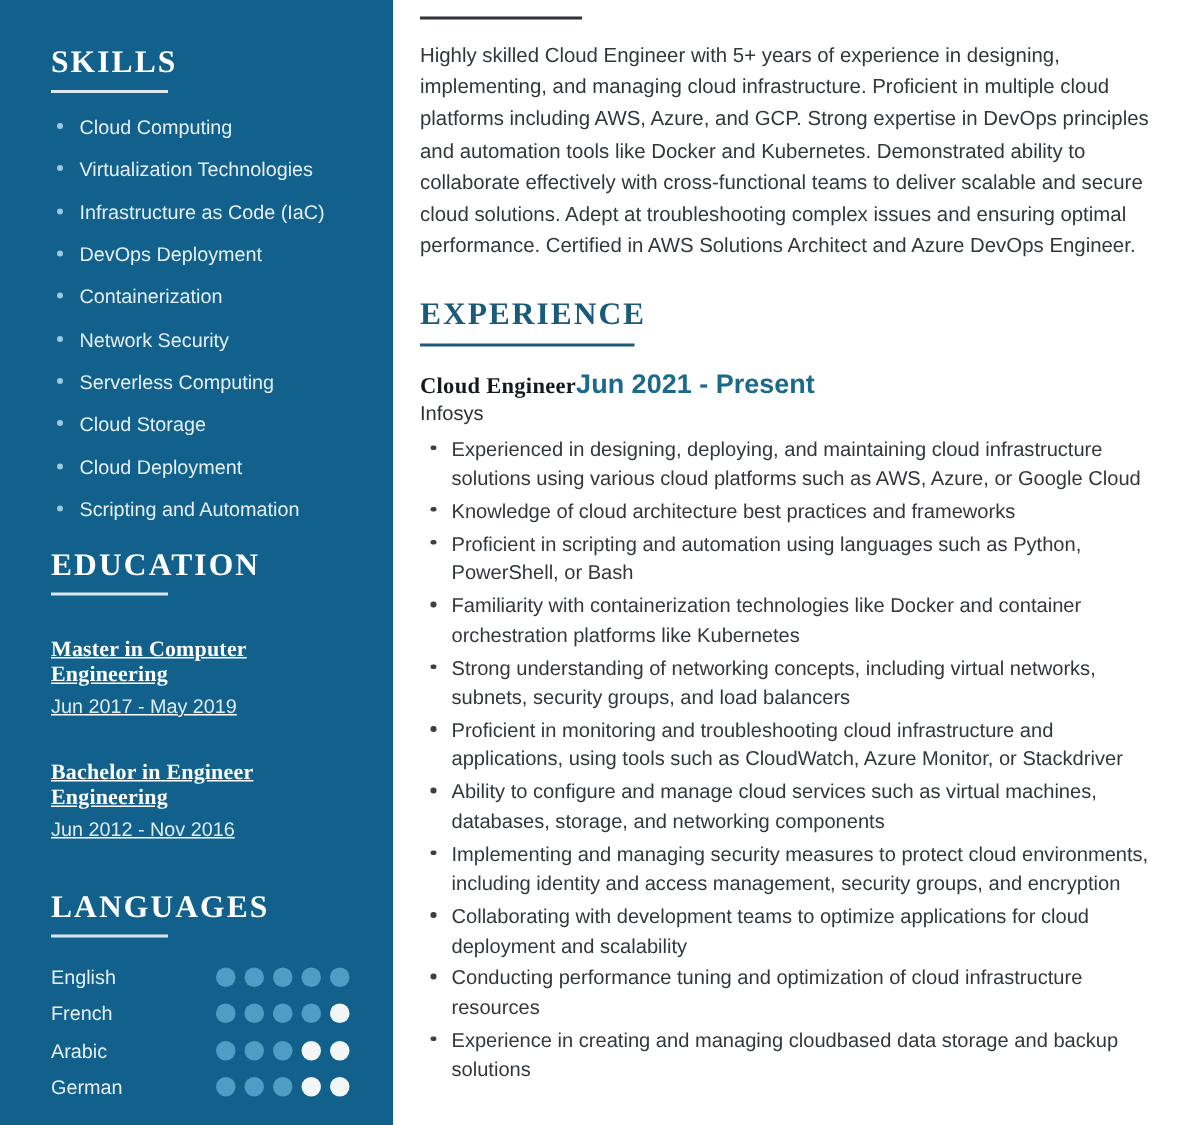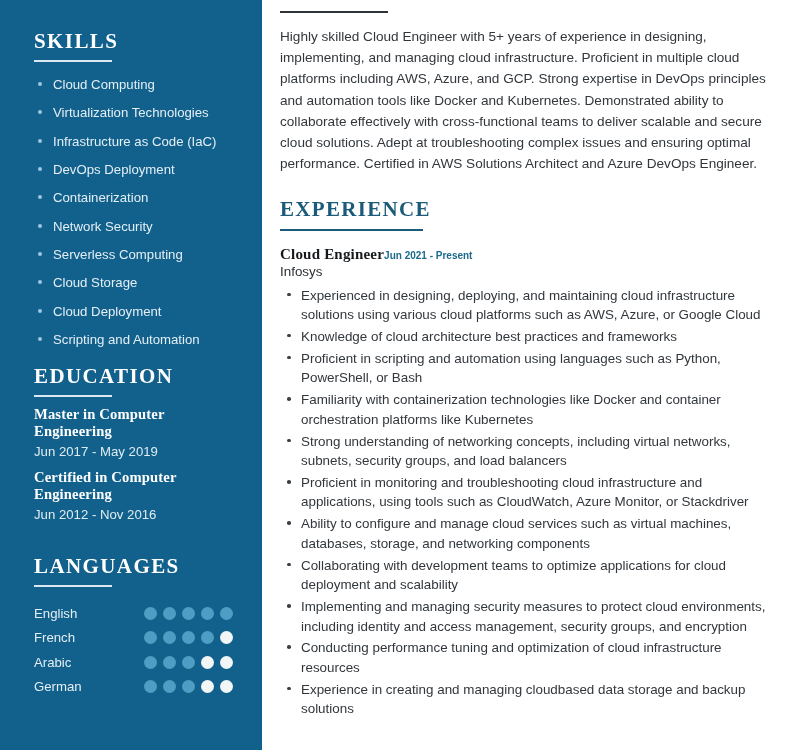--- a/index.html
+++ b/index.html
@@ -54,21 +54,21 @@
   .skills-list li::before {
     content:"";
     position:absolute;
     left:4px; top:6px;
     width:4px; height:4px;
     border-radius:50%;
     background:#9ec8e0;
   }
 
   .block-gap-edu { margin-top:16px; }
-  .edu-item { margin-top:9px; }
+  .edu-item { margin-top:28px;text-decoration:underline; }
   .edu-degree {
     font-family:"Liberation Serif", serif;
     font-weight:bold;
     font-size:14.6px;
     color:#ffffff;
     line-height:1.2;
     letter-spacing:0.15px;
   }
   .edu-dates {
     font-size:13.2px;
@@ -141,21 +141,21 @@
     margin-top:15px;
   }
   .job-title {
     font-family:"Liberation Serif", serif;
     font-weight:bold;
     font-size:15px;
     color:#16191c;
     letter-spacing:0.2px;
   }
   .job-dates {
-    font-size:10px;
+    font-size:18px;
     font-weight:bold;
     color:#1b6a8c;
   }
   .job-company {
     font-size:13.4px;
     color:#2c3135;
     margin-top:1px;
   }
   .job-bullets {
     list-style:none;
@@ -204,21 +204,21 @@
 
     <section class="block-gap-edu">
       <h2 class="side-heading">EDUCATION</h2>
       <div class="side-rule"></div>
       <div id="edu-list">
           <div class="edu-item">
             <div class="edu-degree">Master in Computer Engineering</div>
             <div class="edu-dates">Jun 2017 - May 2019</div>
           </div>
           <div class="edu-item">
-            <div class="edu-degree">Certified in Computer Engineering</div>
+            <div class="edu-degree">Bachelor in Engineer Engineering</div>
             <div class="edu-dates">Jun 2012 - Nov 2016</div>
           </div>
         </div>
     </section>
 
     <section class="block-gap-lang">
       <h2 class="side-heading">LANGUAGES</h2>
       <div class="side-rule"></div>
       <div class="lang-table" id="lang-list">
           <div class="lang-row">
@@ -281,22 +281,22 @@
             </div>
             <div class="job-company">Infosys</div>
             <ul class="job-bullets">
               <li>Experienced in designing, deploying, and maintaining cloud infrastructure solutions using various cloud platforms such as AWS, Azure, or Google Cloud</li>
               <li>Knowledge of cloud architecture best practices and frameworks</li>
               <li>Proficient in scripting and automation using languages such as Python, PowerShell, or Bash</li>
               <li>Familiarity with containerization technologies like Docker and container orchestration platforms like Kubernetes</li>
               <li>Strong understanding of networking concepts, including virtual networks, subnets, security groups, and load balancers</li>
               <li>Proficient in monitoring and troubleshooting cloud infrastructure and applications, using tools such as CloudWatch, Azure Monitor, or Stackdriver</li>
               <li>Ability to configure and manage cloud services such as virtual machines, databases, storage, and networking components</li>
+              <li>Implementing and managing security measures to protect cloud environments, including identity and access management, security groups, and encryption</li>
               <li>Collaborating with development teams to optimize applications for cloud deployment and scalability</li>
-              <li>Implementing and managing security measures to protect cloud environments, including identity and access management, security groups, and encryption</li>
               <li>Conducting performance tuning and optimization of cloud infrastructure resources</li>
               <li>Experience in creating and managing cloudbased data storage and backup solutions</li>
             </ul>
           </div>
         </div>
     </section>
   </main>
 
 </div>
 

